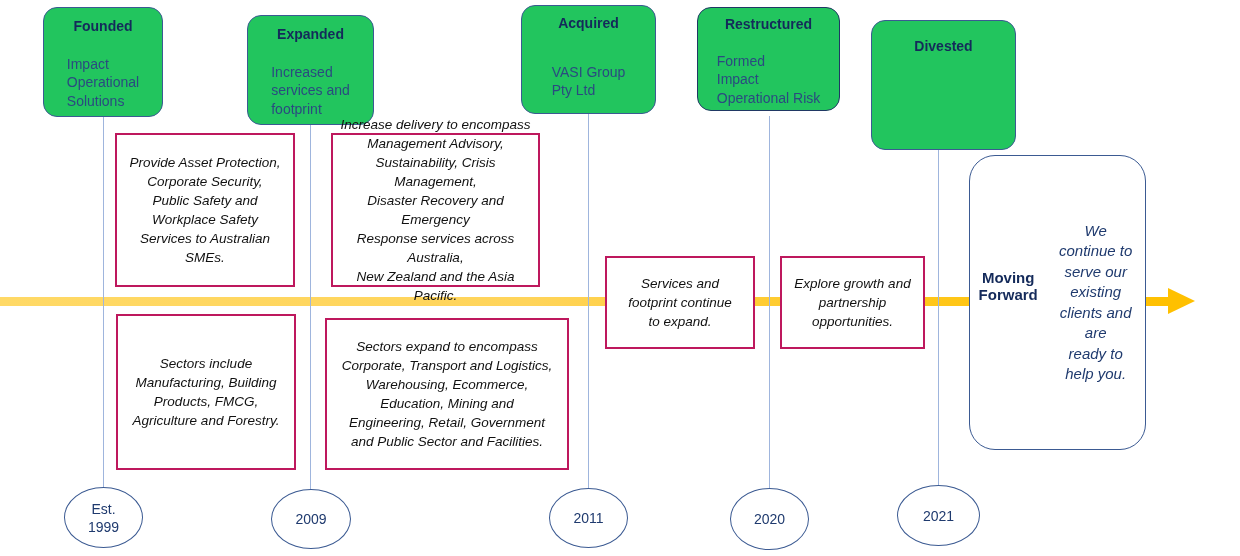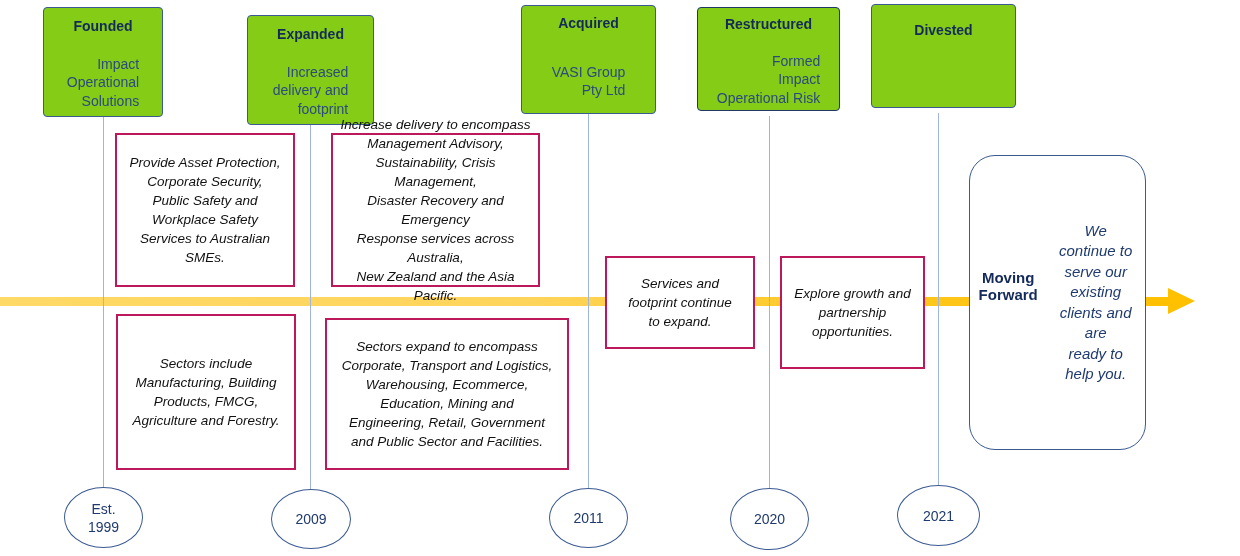--- a/index.html
+++ b/index.html
@@ -31,26 +31,26 @@
 
     
     .vline {
       width: 1px;
       background: #9fb5dd;
     }
 
     
     .milestone {
       border: 1.6px solid #3b5a92;
-      border-radius: 4px;
-      background: #84cc16;
+      border-radius: 14px;
+      background: #22c55e;
       display: flex;
       flex-direction: column;
       align-items: center;
-      text-align: right;
+      text-align: left;
       font-size: 14px;
       line-height: 18.5px;
       color: #1f3a6e;
     }
     .milestone.dark { border-color: #203864; border-width: 1.8px; }
     .milestone .m-title {
       font-weight: bold;
       color: #142a5a;
       margin-top: 9px;
     }
@@ -131,38 +131,38 @@
 <div class="abs milestone" style="left:43px; top:7px; width:120px; height:110px;">
   <div class="m-title">Founded</div>
   <div class="m-desc" style="margin-top:19px;">Impact
 Operational
 Solutions</div>
 </div>
 
 <div class="abs milestone" style="left:247px; top:15px; width:127px; height:110px;">
   <div class="m-title">Expanded</div>
   <div class="m-desc" style="margin-top:19px;">Increased
-delivery and
+services and
 footprint</div>
 </div>
 
 <div class="abs milestone" style="left:521px; top:5px; width:135px; height:109px;">
   <div class="m-title" style="margin-top:8px;">Acquired</div>
   <div class="m-desc" style="margin-top:30px;">VASI Group
 Pty Ltd</div>
 </div>
 
 <div class="abs milestone dark" style="left:697px; top:7px; width:143px; height:104px;">
   <div class="m-title" style="margin-top:7px;">Restructured</div>
   <div class="m-desc" style="margin-top:18px;">Formed
 Impact
 Operational Risk</div>
 </div>
 
-<div class="abs milestone" style="left:871px; top:4px; width:145px; height:104px;">
+<div class="abs milestone" style="left:871px; top:20px; width:145px; height:130px;">
   <div class="m-title" style="margin-top:16px;">Divested</div>
 </div>
 
 <div class="abs desc-box" style="left:115px; top:133px; width:180px; height:154px;">
   <span>Provide Asset Protection,
 Corporate Security,
 Public Safety and
 Workplace Safety
 Services to Australian
 SMEs.</span>
@@ -192,21 +192,21 @@
 Engineering, Retail, Government
 and Public Sector and Facilities.</span>
 </div>
 
 <div class="abs desc-box" style="left:605px; top:256px; width:150px; height:93px;">
   <span>Services and
 footprint continue
 to expand.</span>
 </div>
 
-<div class="abs desc-box" style="left:780px; top:256px; width:145px; height:113px;">
+<div class="abs desc-box" style="left:780px; top:256px; width:145px; height:93px;">
   <span>Explore growth and
 partnership
 opportunities.</span>
 </div>
 
 <div class="abs forward-box">
   <div class="f-title">Moving Forward</div>
   <div class="f-desc">We continue to
 serve our existing
 clients and are

